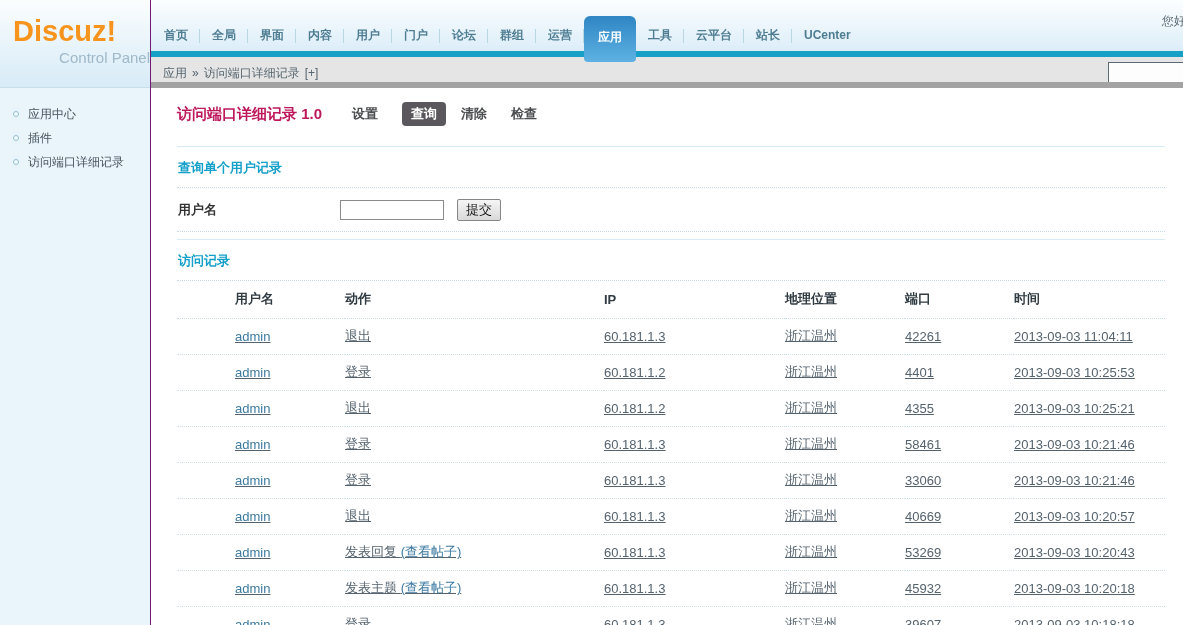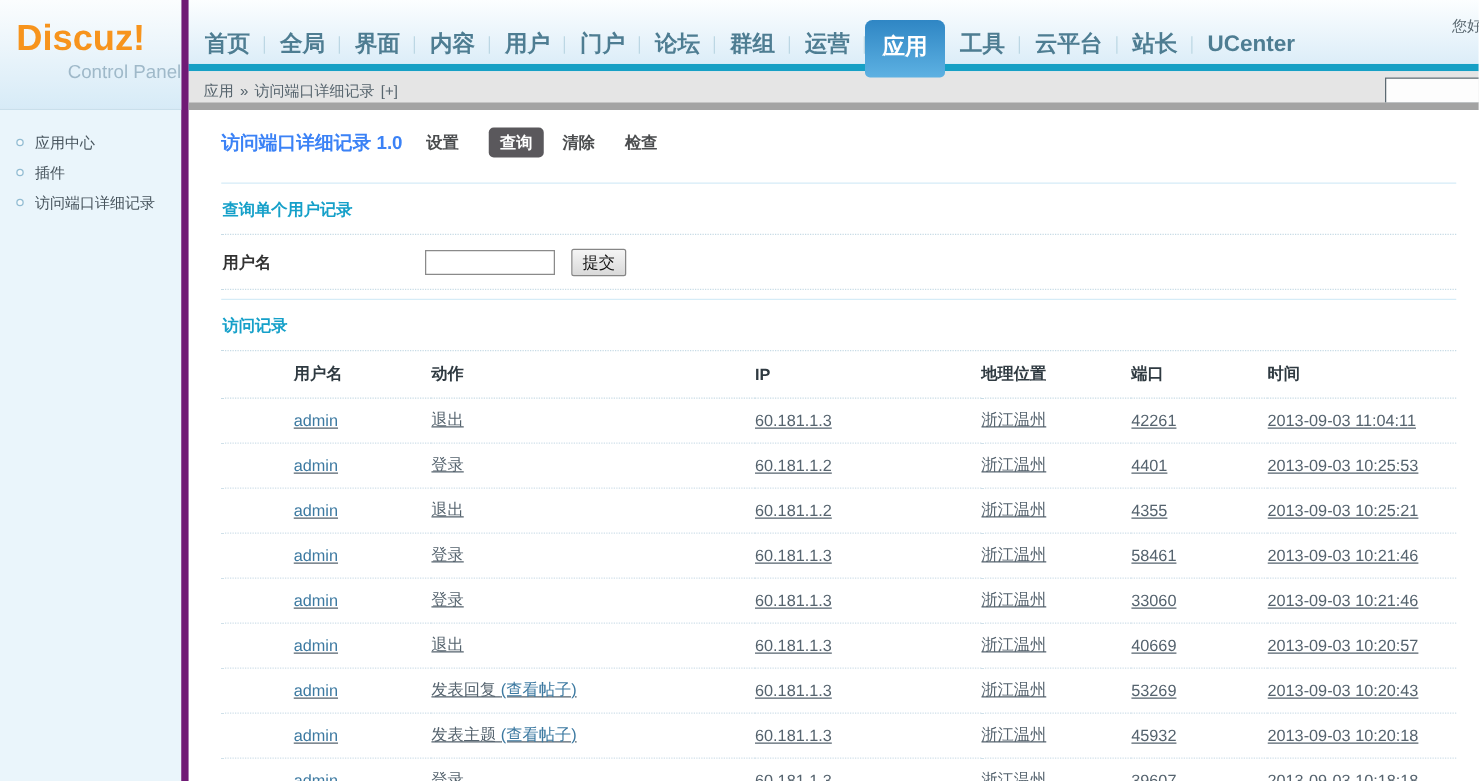--- a/index.html
+++ b/index.html
@@ -3,60 +3,60 @@
 <meta charset="utf-8">
 <style>
   * { margin:0; padding:0; box-sizing:border-box; }
   html,body { width:1183px; height:625px; overflow:hidden;
     font-family:"Liberation Sans","DejaVu Sans",sans-serif; background:#fff; }
 
   .page { position:relative; width:1183px; height:625px; display:flex; }
 
   
   .left-col { width:151px; height:625px; background:#eaf5fb;
-    border-right:6px solid #701a75; flex:0 0 151px; }
+    border-right:1px solid #701a75; flex:0 0 151px; }
   .logo-box { height:88px; background:linear-gradient(#fbfdfe,#d7ebf7);
     border-bottom:1px solid #c9dfeb; padding:16px 0 0 13px; }
   .logo-text { font-size:29px; font-weight:bold; color:#f7941d; letter-spacing:0px; line-height:30px; }
   .logo-sub { font-size:15px; color:#9fb9c9; margin-top:3px; margin-left:2px;text-align:right; }
   .side-menu { padding:14px 0 0 13px; }
   .side-item { display:flex; align-items:center; height:24px; font-size:12px; color:#46535c; cursor:pointer; }
   .side-bullet { width:6px; height:6px; border:1px solid #92bcd2; border-radius:50%;
     margin-right:9px; flex:0 0 6px; background:#f6fbfd; }
 
   
   .right-col { flex:1; display:flex; flex-direction:column; min-width:0; }
 
   .top-strip { position:relative; height:51px;
     background:linear-gradient(#fcfeff,#dcedf8); z-index:3; }
   .greeting { position:absolute; top:13px; right:-6px; font-size:12px; color:#5a6870; white-space:nowrap; }
   .nav { position:absolute; left:1px; bottom:0; display:flex; align-items:flex-end; }
   .nav-item { position:relative; height:29px; line-height:27px; padding:0 12px;
-    font-size:18px; font-weight:bold; color:#4e7d92; cursor:pointer; white-space:nowrap; }
+    font-size:12px; font-weight:bold; color:#4e7d92; cursor:pointer; white-space:nowrap; }
   .nav-item:not(.active):not(:last-child)::after { content:""; position:absolute; right:0; top:7px;
     height:14px; border-right:1px solid #bcd7e4; }
   .nav-item.active { height:46px; margin-bottom:-11px; padding:9px 14px 0 14px;
     background:linear-gradient(#2f86c4,#5db1e2); color:#ffffff;
     border-radius:6px 6px 4px 4px; z-index:4; line-height:24px; }
 
   .teal-bar { height:6px; background:#16a0c5; }
 
   .crumb-bar { position:relative; height:31px; background:#e5e5e5;
     border-bottom:6px solid #a3a3a3; overflow:hidden; }
   .crumb { position:absolute; left:12px; top:8px; font-size:12px; color:#56646d; }
   .crumb span { margin-right:5px; }
   .crumb .crumb-toggle { color:#56646d; cursor:pointer; }
   .crumb-search { position:absolute; right:-10px; top:5px; width:85px; height:21px;
     border:1px solid #5c6a72; background:#fdfdfd; font-size:12px; padding:0 4px; }
 
   
   .content { flex:1; background:#fff; padding:14px 18px 0 26px; overflow:hidden; }
 
   .title-row { display:flex; align-items:center; height:24px; margin-bottom:20px; }
-  .plugin-title { font-size:15px; font-weight:bold; color:#3b82f6; margin-right:19px; }
+  .plugin-title { font-size:15px; font-weight:bold; color:#be185d; margin-right:30px; }
   .plugin-tabs { display:flex; align-items:center; }
   .ptab { font-size:13px; font-weight:bold; color:#4b4d4f; margin-right:24px; cursor:pointer; }
   .ptab.active { background:#5a585c; color:#fff; padding:3px 9px; border-radius:4px; margin-right:15px; }
 
   .section { border-top:1px solid #d5ecf7; }
   .section-heading { font-size:13px; font-weight:bold; color:#15a0c9;
     padding:12px 0 10px 1px; border-bottom:1px dotted #c7dbe5; }
 
   .form-row { display:flex; align-items:center; height:44px;
     border-bottom:1px dotted #c7dbe5; margin-bottom:7px; }

